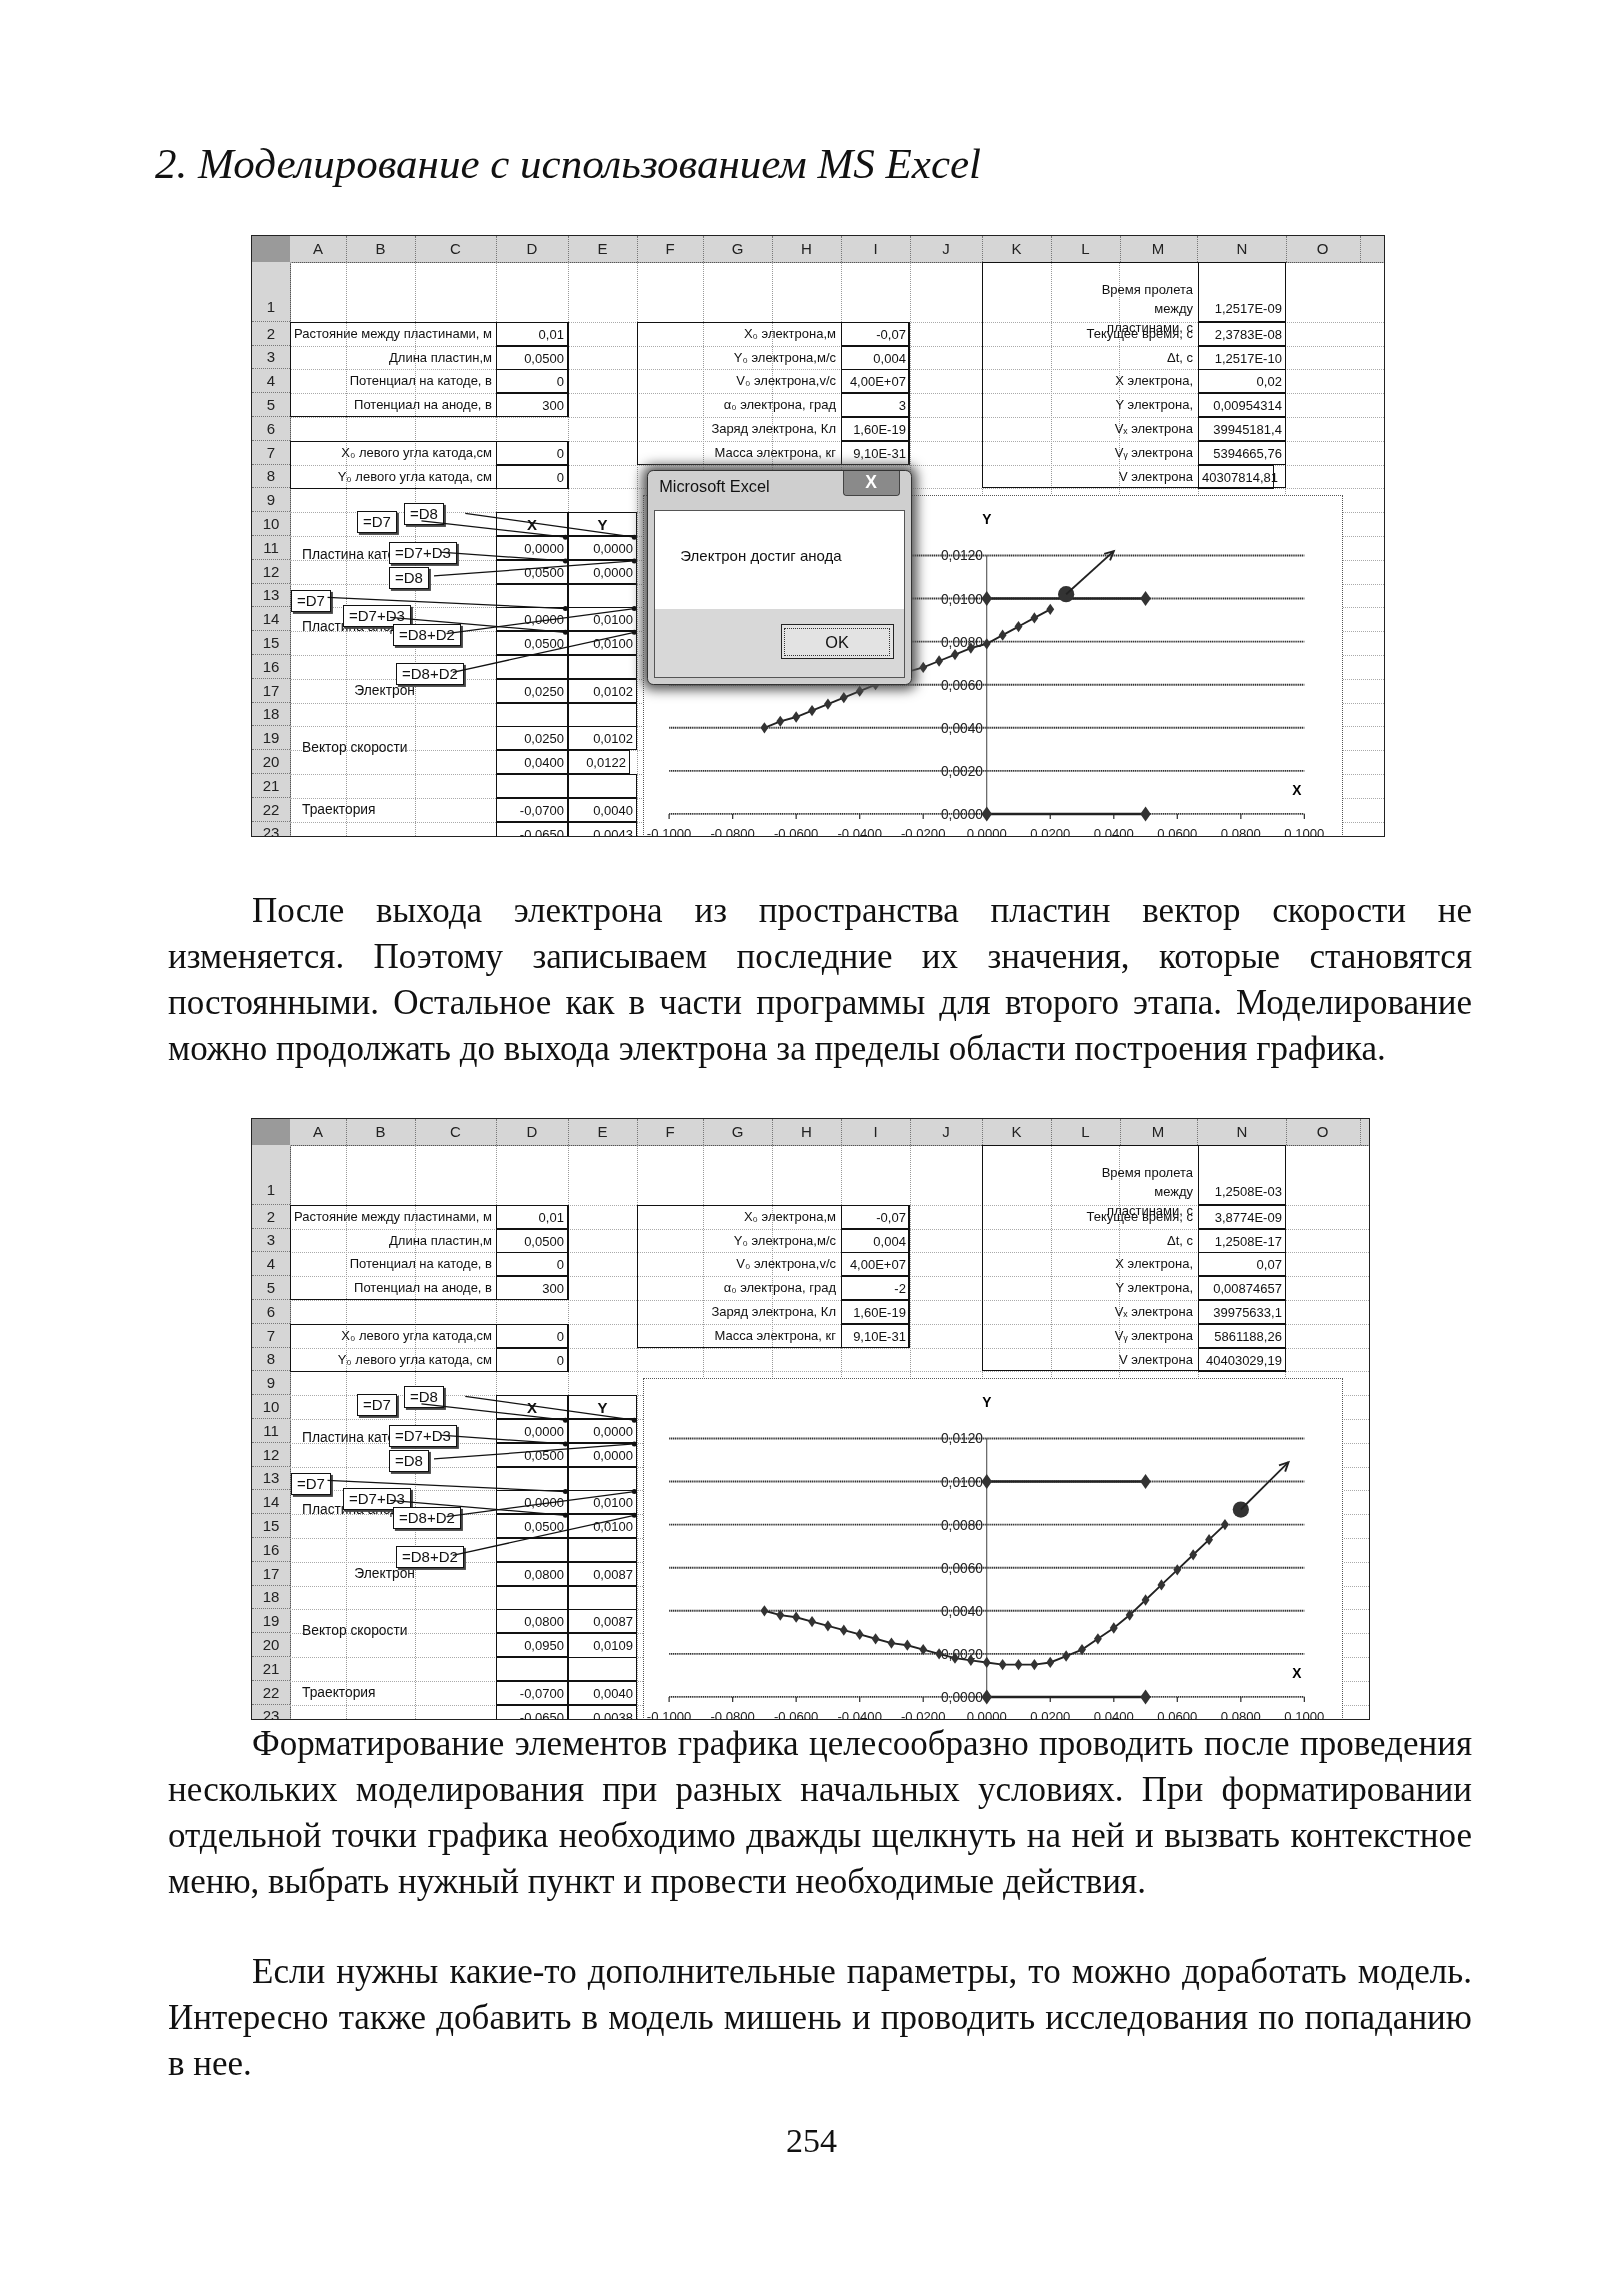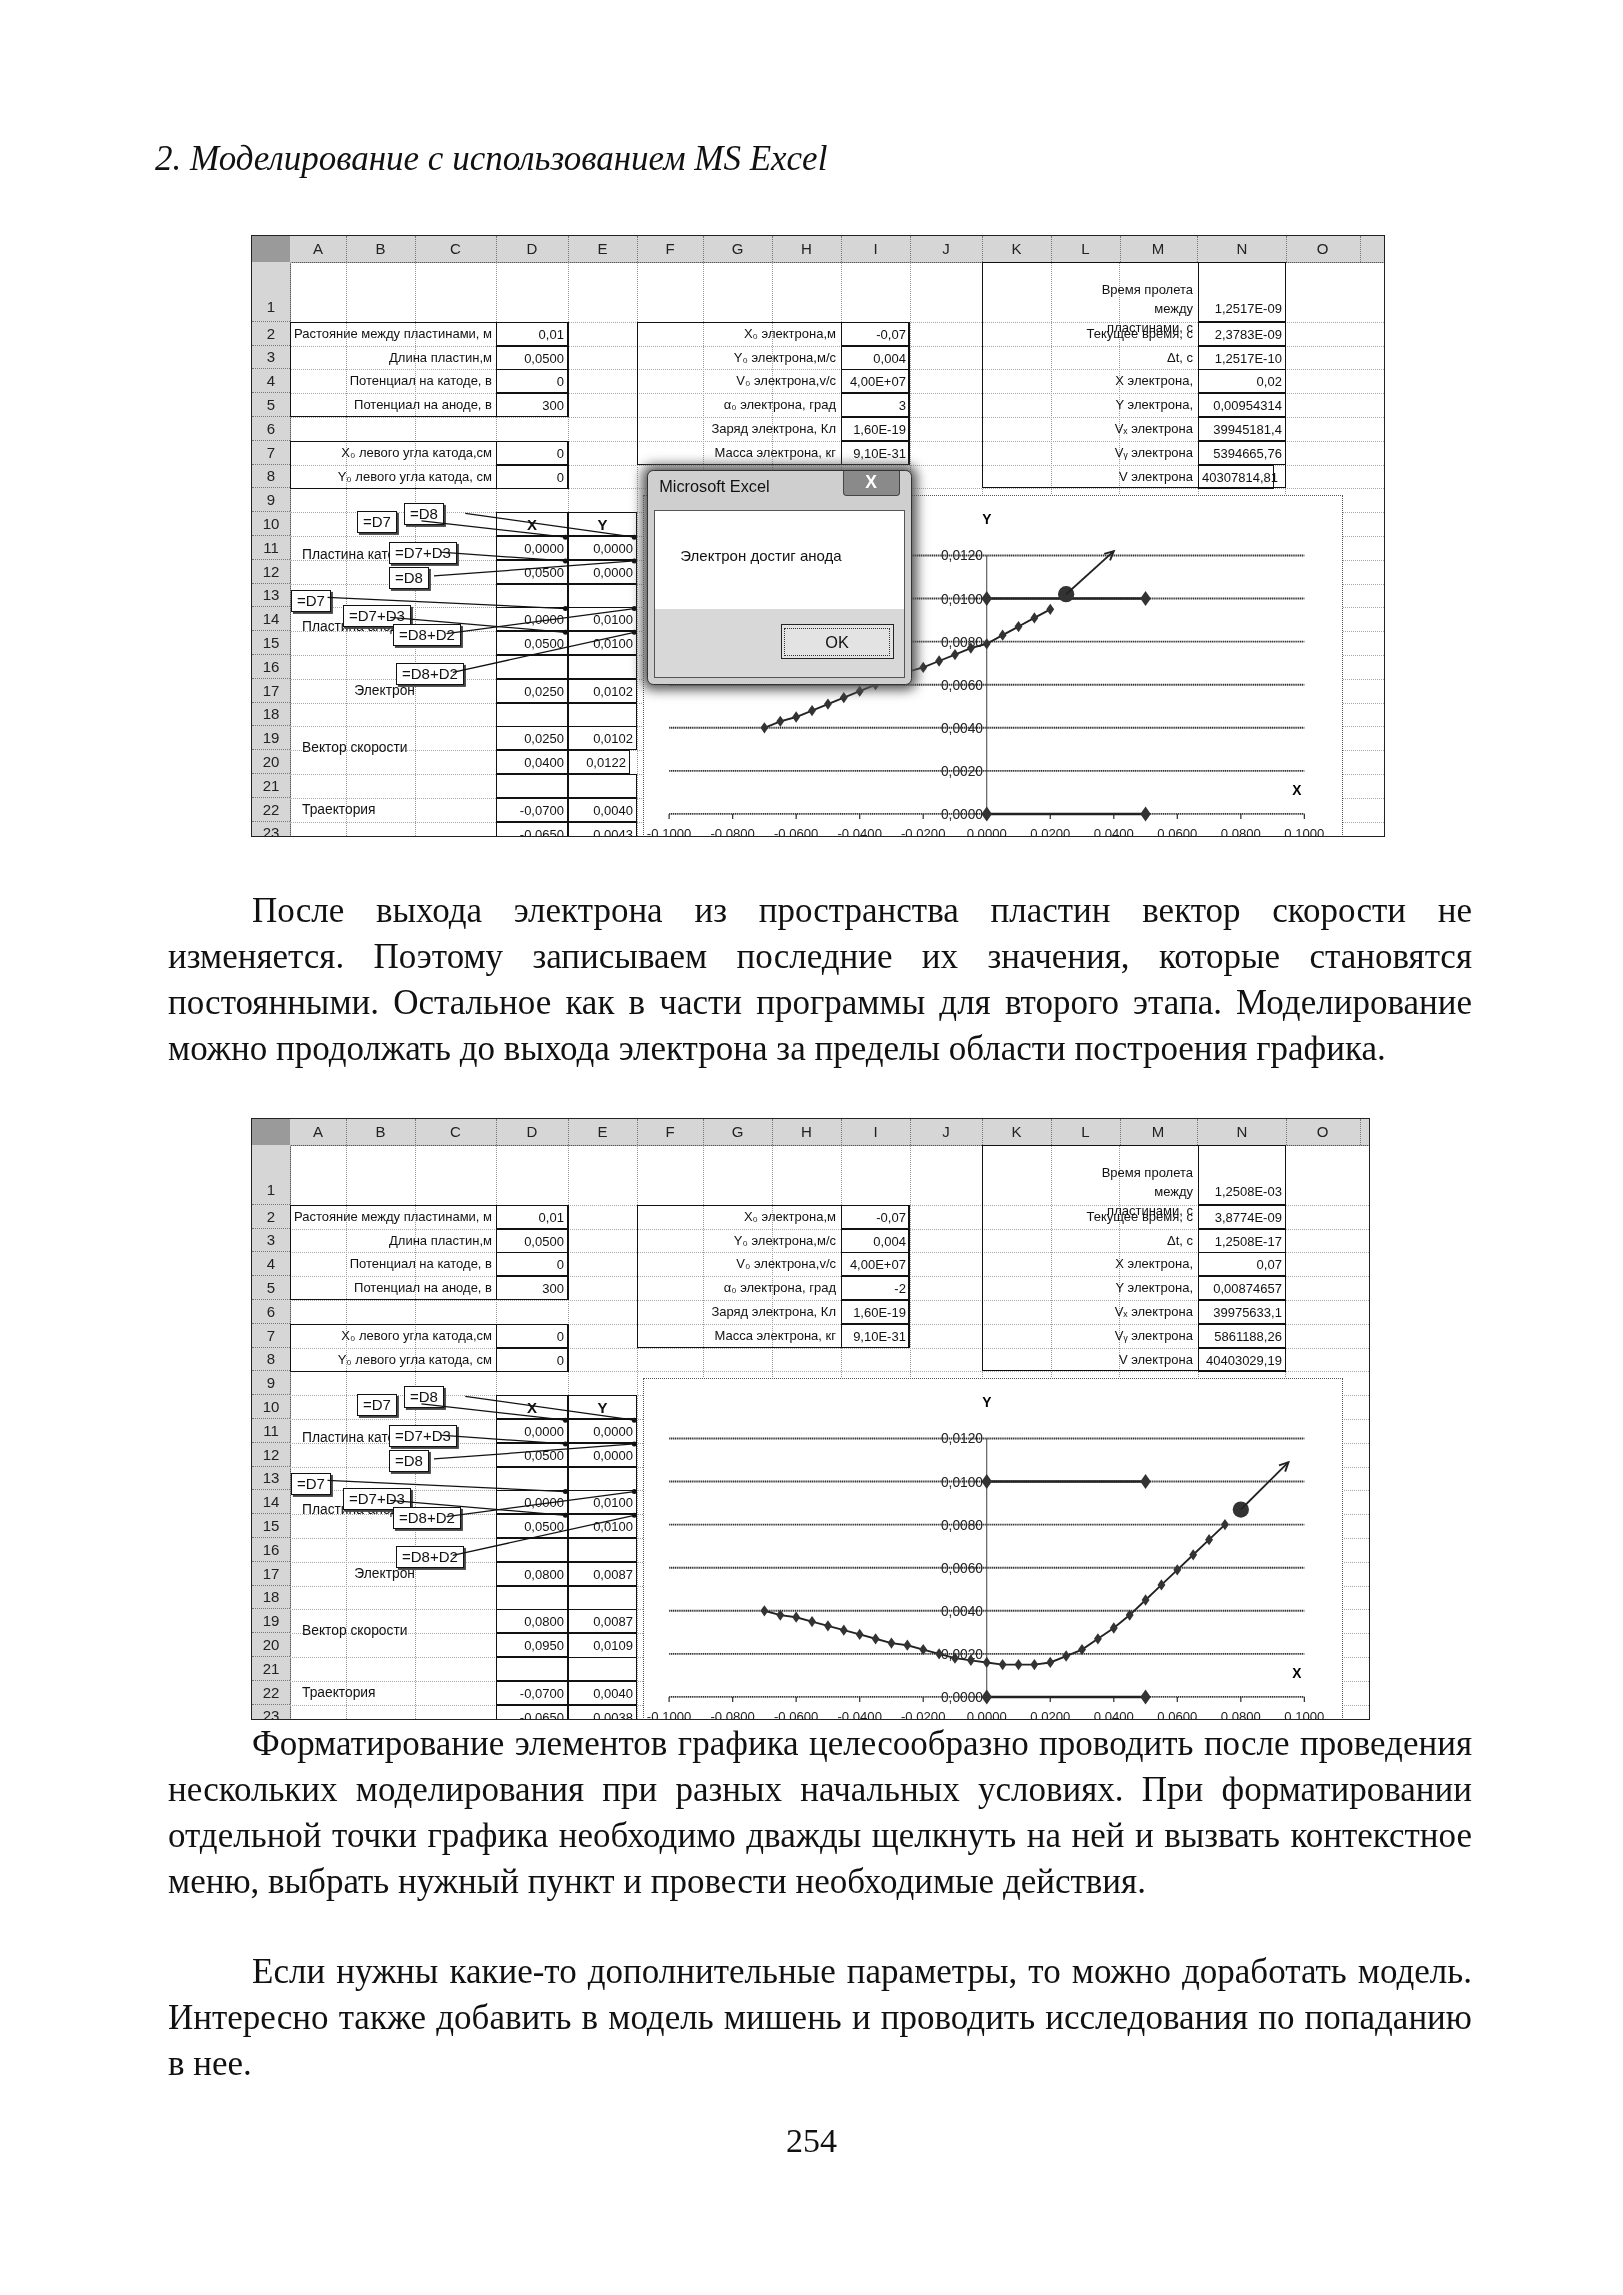--- a/index.html
+++ b/index.html
@@ -1,17 +1,17 @@
 <!DOCTYPE html>
 <html style="font-size:10px"><head>
 <meta charset="utf-8">
 <style>
   html, body { margin:0; padding:0; background:#ffffff; }
   body { width:1623px; height:2295px; position:relative; overflow:hidden; font-family:"Liberation Serif", serif; color:#111; }
-  .running-head { position:absolute; left:155px; top:139px; font-family:"Liberation Serif", serif; font-style:italic; font-size:35px; }
+  .running-head { position:absolute; left:155px; top:139px; font-family:"Liberation Serif", serif; font-style:italic; font-size:43px; }
   .para { position:absolute; left:168px; width:1304px; font-family:"Liberation Serif", serif; font-size:35px; line-height:46px; text-align:justify; }
   .para .ind { display:inline-block; width:84px; }
   .page-num { position:absolute; left:0; width:1623px; top:2122px; text-align:center; font-size:34px; font-family:"Liberation Serif", serif; }
 
   
   .sheet { position:absolute; border:1.9px solid #222; background:#fff; font-family:"Liberation Sans", sans-serif; overflow:hidden; }
   .colhdr { position:absolute; top:0; left:0; right:0; height:26px; background:#d6d6d6; border-bottom:1.3px solid #555; }
   .colhdr .ch { position:absolute; top:0; height:26px; line-height:26px; text-align:center; font-size:15px; color:#222; border-right:0.6px dotted #777; }
   .corner { position:absolute; left:0; top:0; width:38px; height:26px; background:#9a9a9a; }
   .rowhdr { position:absolute; left:0; width:38px; background:#d6d6d6; border-right:1.3px solid #555; }
@@ -151,21 +151,21 @@
     <div class="lbl" style="left:385px;top:157px;width:199px;height:24px;line-height:24px">α₀ электрона, град</div>
     <div class="cell r box" style="left:589px;top:157px;width:69px;height:24px;line-height:24px;">3</div>
     <div class="lbl" style="left:385px;top:181px;width:199px;height:24px;line-height:24px">Заряд электрона, Кл</div>
     <div class="cell r box" style="left:589px;top:181px;width:69px;height:24px;line-height:24px;">1,60E-19</div>
     <div class="lbl" style="left:385px;top:205px;width:199px;height:24px;line-height:24px">Масса электрона, кг</div>
     <div class="cell r box" style="left:589px;top:205px;width:69px;height:24px;line-height:24px;">9,10E-31</div>
     <div style="position:absolute;left:385px;top:86px;width:272px;height:143px;border:1.3px solid #111;box-sizing:border-box"></div>
     <div class="lbl" style="left:730px;top:44px;width:211px;white-space:normal;line-height:19px;padding-left:97px;box-sizing:border-box">Время пролета между пластинами, с</div>
     <div class="cell r box" style="left:946px;top:26px;width:88px;height:60px;line-height:92px">1,2517E-09</div>
     <div class="lbl" style="left:730px;top:86px;width:211px;height:24px;line-height:24px">Текущее время, с</div>
-    <div class="cell r box" style="left:946px;top:86px;width:88px;height:24px;line-height:24px;">2,3783E-09</div>
+    <div class="cell r box" style="left:946px;top:86px;width:88px;height:24px;line-height:24px;">2,3783E-08</div>
     <div class="lbl" style="left:730px;top:110px;width:211px;height:24px;line-height:24px">Δt, с</div>
     <div class="cell r box" style="left:946px;top:110px;width:88px;height:24px;line-height:24px;">1,2517E-10</div>
     <div class="lbl" style="left:730px;top:133px;width:211px;height:24px;line-height:24px">X электрона,</div>
     <div class="cell r box" style="left:946px;top:133px;width:88px;height:24px;line-height:24px;">0,02</div>
     <div class="lbl" style="left:730px;top:157px;width:211px;height:24px;line-height:24px">Y электрона,</div>
     <div class="cell r box" style="left:946px;top:157px;width:88px;height:24px;line-height:24px;">0,00954314</div>
     <div class="lbl" style="left:730px;top:181px;width:211px;height:24px;line-height:24px">Vₓ электрона</div>
     <div class="cell r box" style="left:946px;top:181px;width:88px;height:24px;line-height:24px;">39945181,4</div>
     <div class="lbl" style="left:730px;top:205px;width:211px;height:24px;line-height:24px">Vᵧ электрона</div>
     <div class="cell r box" style="left:946px;top:205px;width:88px;height:24px;line-height:24px;">5394665,76</div>

